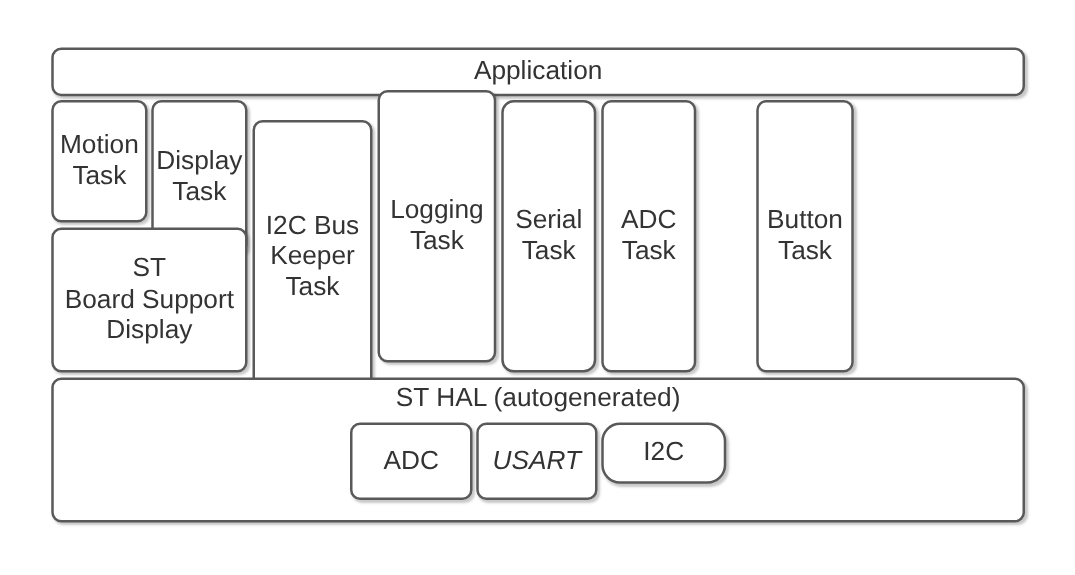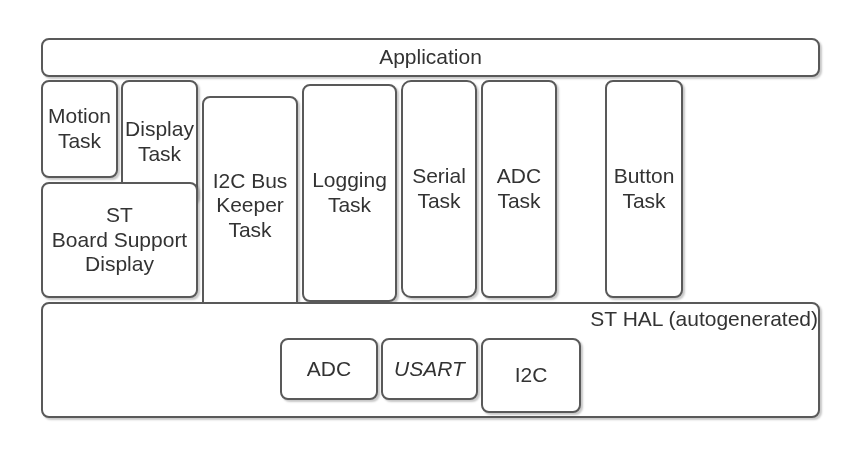--- a/index.html
+++ b/index.html
@@ -54,36 +54,36 @@
 Task</div>
 
   <div class="box" style="left:41px; top:182px; width:157px; height:116px;">ST
 Board Support
 Display</div>
 
   <div class="box" style="left:202px; top:96px; width:96px; height:219px;">I2C Bus
 Keeper
 Task</div>
 
-  <div class="box" style="left:302px; top:84px; width:95px; height:218px;">Logging
+  <div class="box" style="left:302px; top:72px; width:95px; height:218px;">Logging
 Task</div>
 
   <div class="box" style="left:401px; top:80px; width:76px; height:218px;border-radius:10px;">Serial
 Task</div>
 
   <div class="box" style="left:481px; top:80px; width:76px; height:218px;">ADC
 Task</div>
 
   <div class="box" style="left:561px; top:80px; width:78px; height:218px;margin-left:44px;">Button
 Task</div>
 
 
-  <div class="box top-label" style="left:41px; top:302px; width:779px; height:116px;justify-content:flex-end;">
+  <div class="box top-label" style="left:41px; top:302px; width:779px; height:116px;">
     <span>ST HAL (autogenerated)</span>
   </div>
 
   <div class="box" style="left:280px; top:338px; width:98px; height:62px;">ADC</div>
 
   <div class="box" style="left:381px; top:338px; width:97px; height:62px;font-style:italic;">USART</div>
 
-  <div class="box" style="left:481px; top:338px; width:100px; height:75px;">I2C</div>
+  <div class="box" style="left:481px; top:338px; width:100px; height:49px;border-radius:15px;">I2C</div>
 
 </div>
 
 </body></html>

